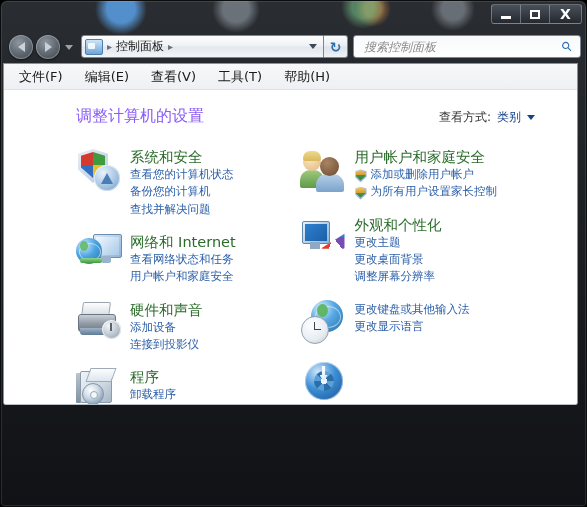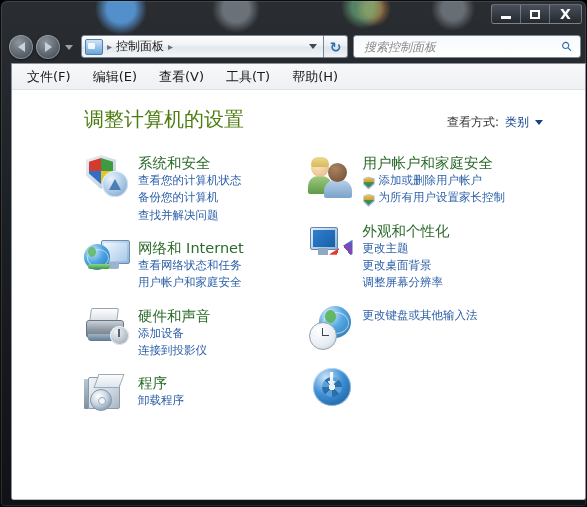--- a/index.html
+++ b/index.html
@@ -82,52 +82,52 @@
   .search input{
     border:none;outline:none;background:transparent;flex:1;
     font-family:"DejaVu Sans","Liberation Sans",sans-serif;font-size:12px;
     font-style:italic;color:#7b7b7b;margin-left:8px;width:10px;
   }
   .search input::placeholder{color:#8b8b8b;font-style:italic;}
   .mag{margin-right:8px;color:#2f6fad;font-size:13px;transform:rotate(-45deg);}
 
   
   .panel{
-    position:absolute;left:10px;top:62px;width:575px;height:437px;box-sizing:border-box;
+    position:absolute;left:2px;top:62px;width:575px;height:342px;box-sizing:border-box;
     background:#fff;border:1px solid #8a9099;border-bottom-color:#b9bec4;
     border-radius:0 0 3px 3px;overflow:hidden;
   }
   .menubar{
     height:26px;box-sizing:border-box;
     background:linear-gradient(180deg,#f7f8fa 0%,#eef0f3 100%);
     border-bottom:1px solid #dfe3e8;
     display:flex;align-items:center;padding-left:12px;gap:16px;
   }
   .menu-item{font-size:13px;color:#1a1a1a;padding:2px 3px;cursor:default;}
 
   .content{position:relative;height:410px;background:#fff;}
   .head{display:flex;align-items:baseline;padding:16px 18px 0 72px;}
-  .page-title{font-size:20px;color:#4d7c0f;font-weight:normal;}
+  .page-title{font-size:16px;color:#8b5cf6;font-weight:normal;}
   .viewby{margin-left:auto;display:flex;align-items:center;gap:6px;padding-right:24px;}
   .viewby-label{font-size:12px;color:#333;}
   .viewby-val{font-size:12px;color:#15428b;}
   .viewby-caret{width:0;height:0;border-left:4px solid transparent;border-right:4px solid transparent;border-top:5px solid #15428b;}
 
   .cols{display:flex;padding:10px 0 0 0;}
   .col{width:50%;box-sizing:border-box;margin-top:10px;}
   .col.left{padding-left:72px;}
   .col.right{padding-left:10px;}
 
   .cat{display:flex;margin-bottom:14px;}
   .cat-icon{width:46px;min-width:46px;height:46px;position:relative;margin-right:8px;}
   .cat-body{padding-top:1px;}
   .cat-title{font-size:14.5px;color:#2a6b2a;line-height:1.25;cursor:pointer;max-width:152px;}
   .cat-title.wide{max-width:170px;}
   .cat-link{font-size:11.5px;color:#2b5fa8;line-height:1.5;cursor:pointer;white-space:nowrap;}
-  .cat-link.shield{display:flex;align-items:flex-end;gap:4px;}
+  .cat-link.shield{display:flex;align-items:center;gap:4px;}
   .shield-mini{
     width:12px;min-width:12px;height:13px;margin-top:2px;
     background:linear-gradient(135deg,#d8e4f2 0%,#9dbbdc 50%,#6e9fd0 100%);
     clip-path:polygon(50% 0,100% 16%,100% 58%,50% 100%,0 58%,0 16%);
     position:relative;
   }
   .shield-mini:before{content:"";position:absolute;left:1px;top:1px;right:1px;bottom:2px;
     background:linear-gradient(180deg,#f6c34a 0%,#d99a1f 48%,#3c8f3c 50%,#2f7a2f 100%);
     clip-path:polygon(50% 0,100% 16%,100% 58%,50% 100%,0 58%,0 16%);opacity:.9;}
 
@@ -393,20 +393,21 @@
             </div>
           </div>
 
           <div class="cat">
             <div class="cat-icon">
               <span class="ic i-cl-globe"></span>
               <span class="ic i-clock"></span>
             </div>
             <div class="cat-body">
               <div class="cat-link">更改键盘或其他输入法</div>
+              <div class="cat-link">更改显示语言</div>
             </div>
           </div>
 
           <div class="cat">
             <div class="cat-icon">
               <span class="ic i-ea"></span>
               <span class="ic i-ea-arrow"></span>
             </div>
           </div>
 

